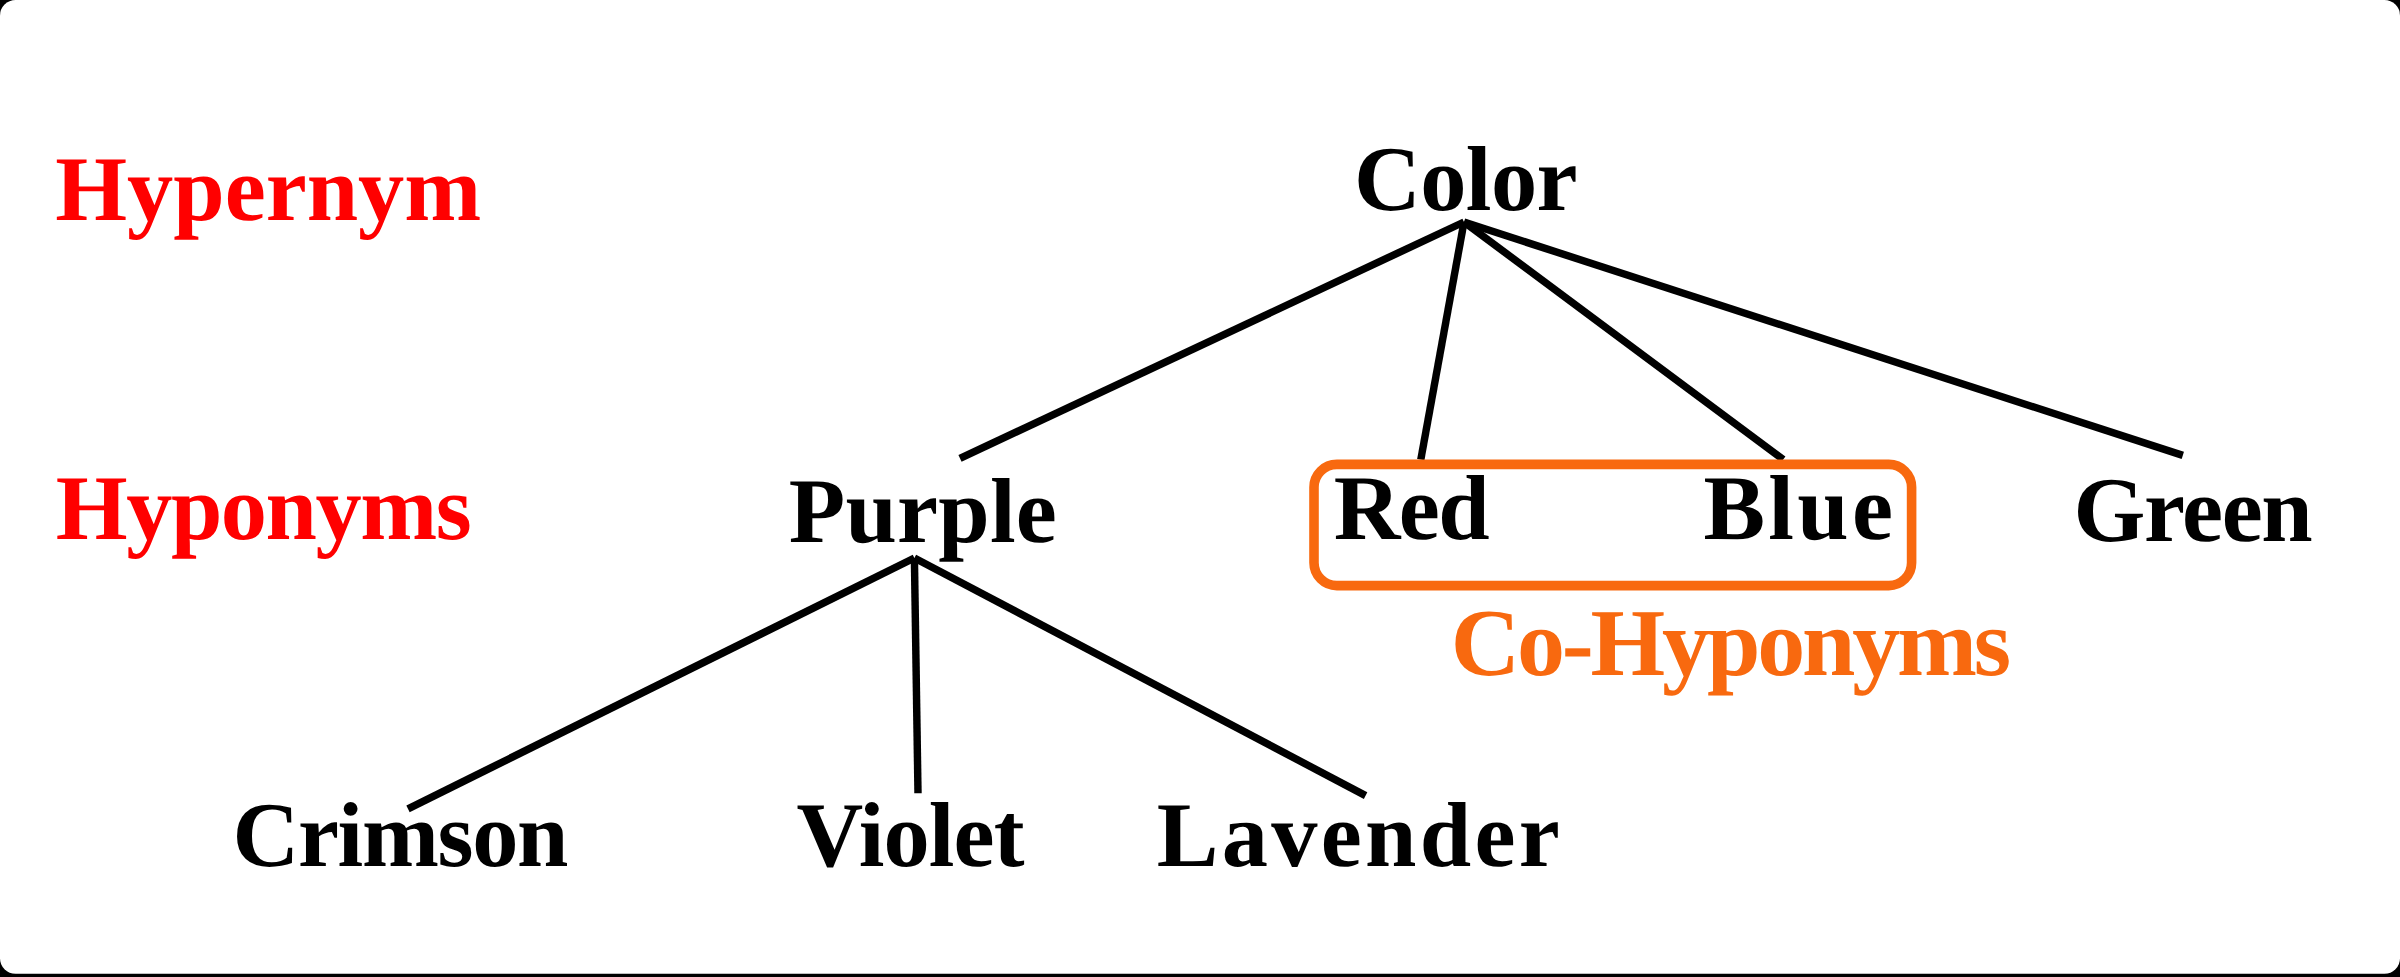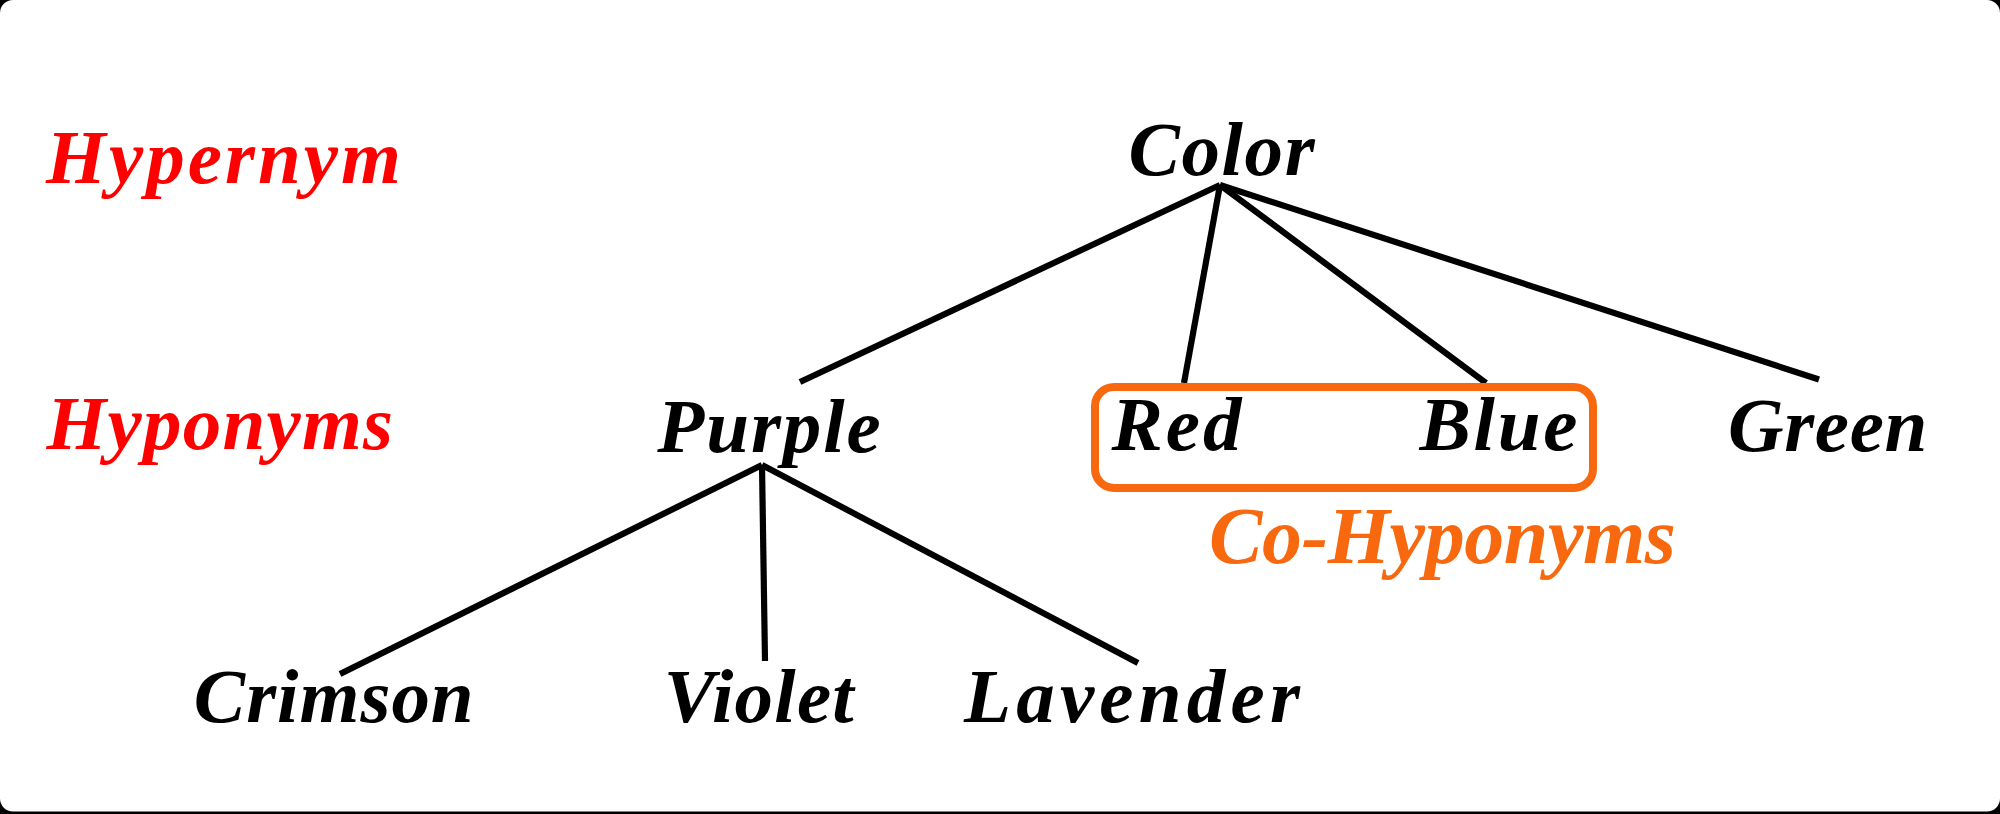--- a/index.html
+++ b/index.html
@@ -1,16 +1,16 @@
 <!DOCTYPE html>
 <html><head>
 <meta charset="utf-8">
 <style>
   html,body{margin:0;padding:0;background:#000;}
-  .stage{position:relative;width:2000px;height:814px;overflow:hidden;font-style:italic;}
+  .stage{position:relative;width:2000px;height:814px;overflow:hidden;}
   svg{display:block;}
   text{font-family:"Liberation Serif", serif;font-weight:bold;font-size:77px;}
 </style>
 </head>
 <body>
 <div class="stage">
 <svg width="2000" height="814" viewBox="0 0 2000 814">
   <rect x="0" y="0" width="2000" height="814" fill="#000000"></rect>
   <rect x="0" y="0" width="2000" height="811.5" rx="13" ry="13" fill="#ffffff"></rect>
 

